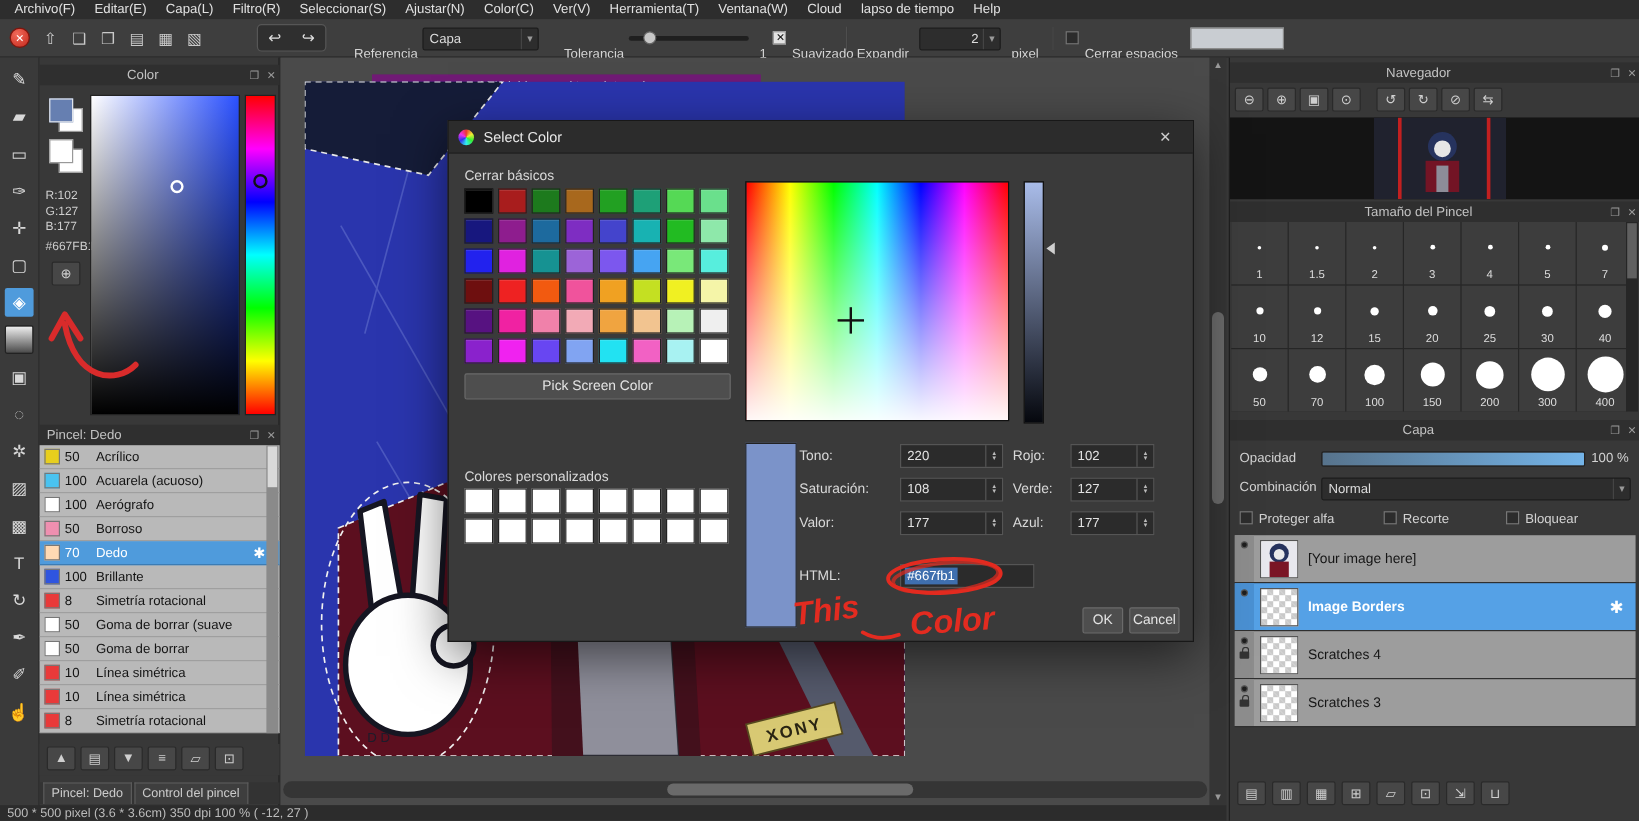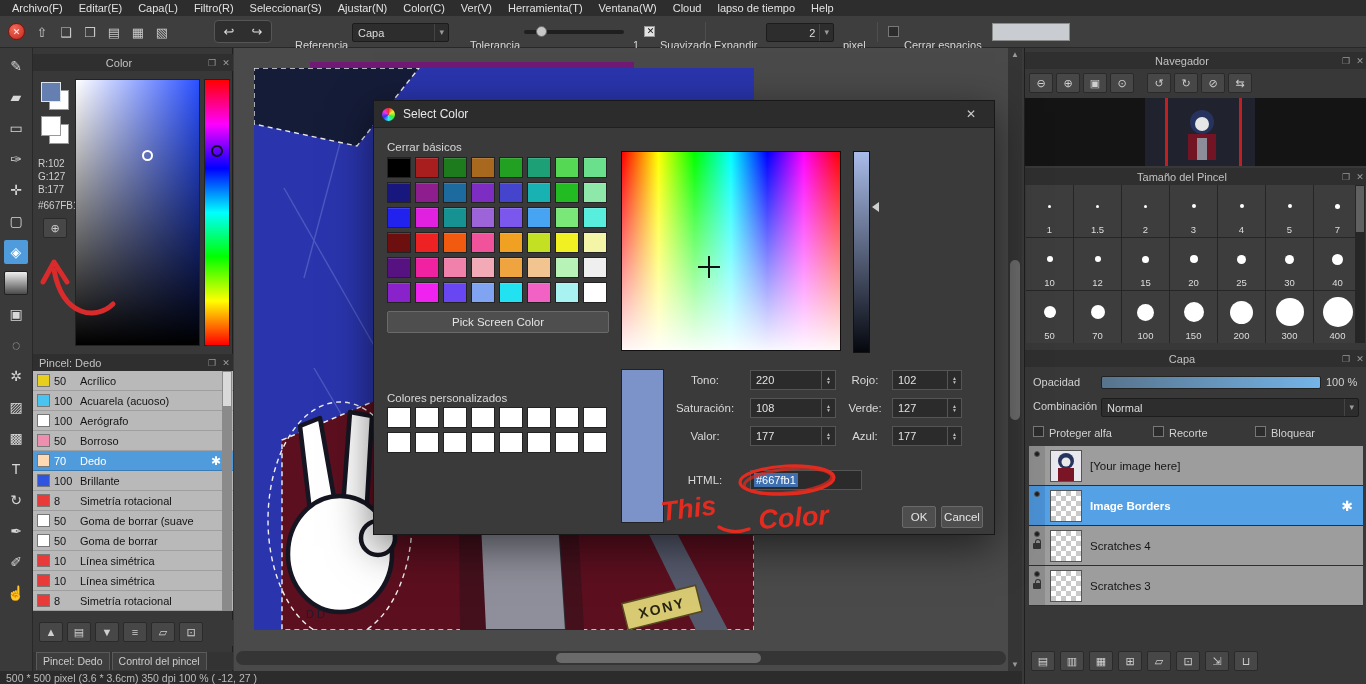--- a/index.html
+++ b/index.html
@@ -111,21 +111,21 @@
 .dbtn{position:absolute;background:#4e4e4e;border:1px solid #6a6a6a;border-radius:2px;color:#e4e4e4;display:flex;align-items:center;justify-content:center;font-size:11.5px}
 #grad-field{position:absolute;left:247px;top:50px;width:220px;height:200px;border:1px solid #111;background:linear-gradient(to bottom,rgba(255,255,255,0) 0%,rgba(255,255,255,.97) 100%),linear-gradient(to right,#f00,#ff0,#0f0,#0ff,#00f,#f0f,#f00)}
 .chair-h{position:absolute;left:76px;top:114px;width:22px;height:2px;background:#111}
 .chair-v{position:absolute;left:86px;top:104px;width:2px;height:22px;background:#111}
 #val-bar{position:absolute;left:479px;top:50px;width:17px;height:202px;border:1px solid #111;background:linear-gradient(#a9bce9,#05070d)}
 #val-arrow{position:absolute;left:498px;top:101px;width:0;height:0;border-top:5px solid transparent;border-bottom:5px solid transparent;border-right:7px solid #cfcfcf}
 #color-preview{position:absolute;left:247px;top:268px;width:43px;height:154px;background:#7b93c9;border:1px solid #222}
 #hsv-col{position:absolute;left:292px;top:268px}
 #rgb-col{position:absolute;left:470px;top:268px}
 .frow{display:flex;align-items:center;height:22px;margin-bottom:6px}
-.flabel{text-align:center;padding-right:6px;color:#d8d8d8;font-size:11.5px;flex:none}
+.flabel{text-align:left;padding-right:6px;color:#d8d8d8;font-size:11.5px;flex:none}
 .spin{height:20px;background:#2b2b2b;border:1px solid #555;display:flex;align-items:center}
 .spin .v{flex:1;padding-left:5px;color:#e2e2e2;font-size:11px}
 .spin .btns{width:14px;height:100%;border-left:1px solid #555;display:flex;flex-direction:column;align-items:center;justify-content:center;color:#bbb;font-size:5px;line-height:4px}
 #html-row{position:absolute;left:292px;top:368px;display:flex;align-items:center;height:22px}
 #html-field{width:112px;height:20px;background:#2b2b2b;border:1px solid #555;display:flex;align-items:center;padding-left:3px}
 #html-sel{background:#3f6fae;color:#fff;padding:1px 2px;font-size:11px}
 #annot{position:absolute;left:0;top:0;pointer-events:none}
 svg{display:block}
 </style>
 </head>

